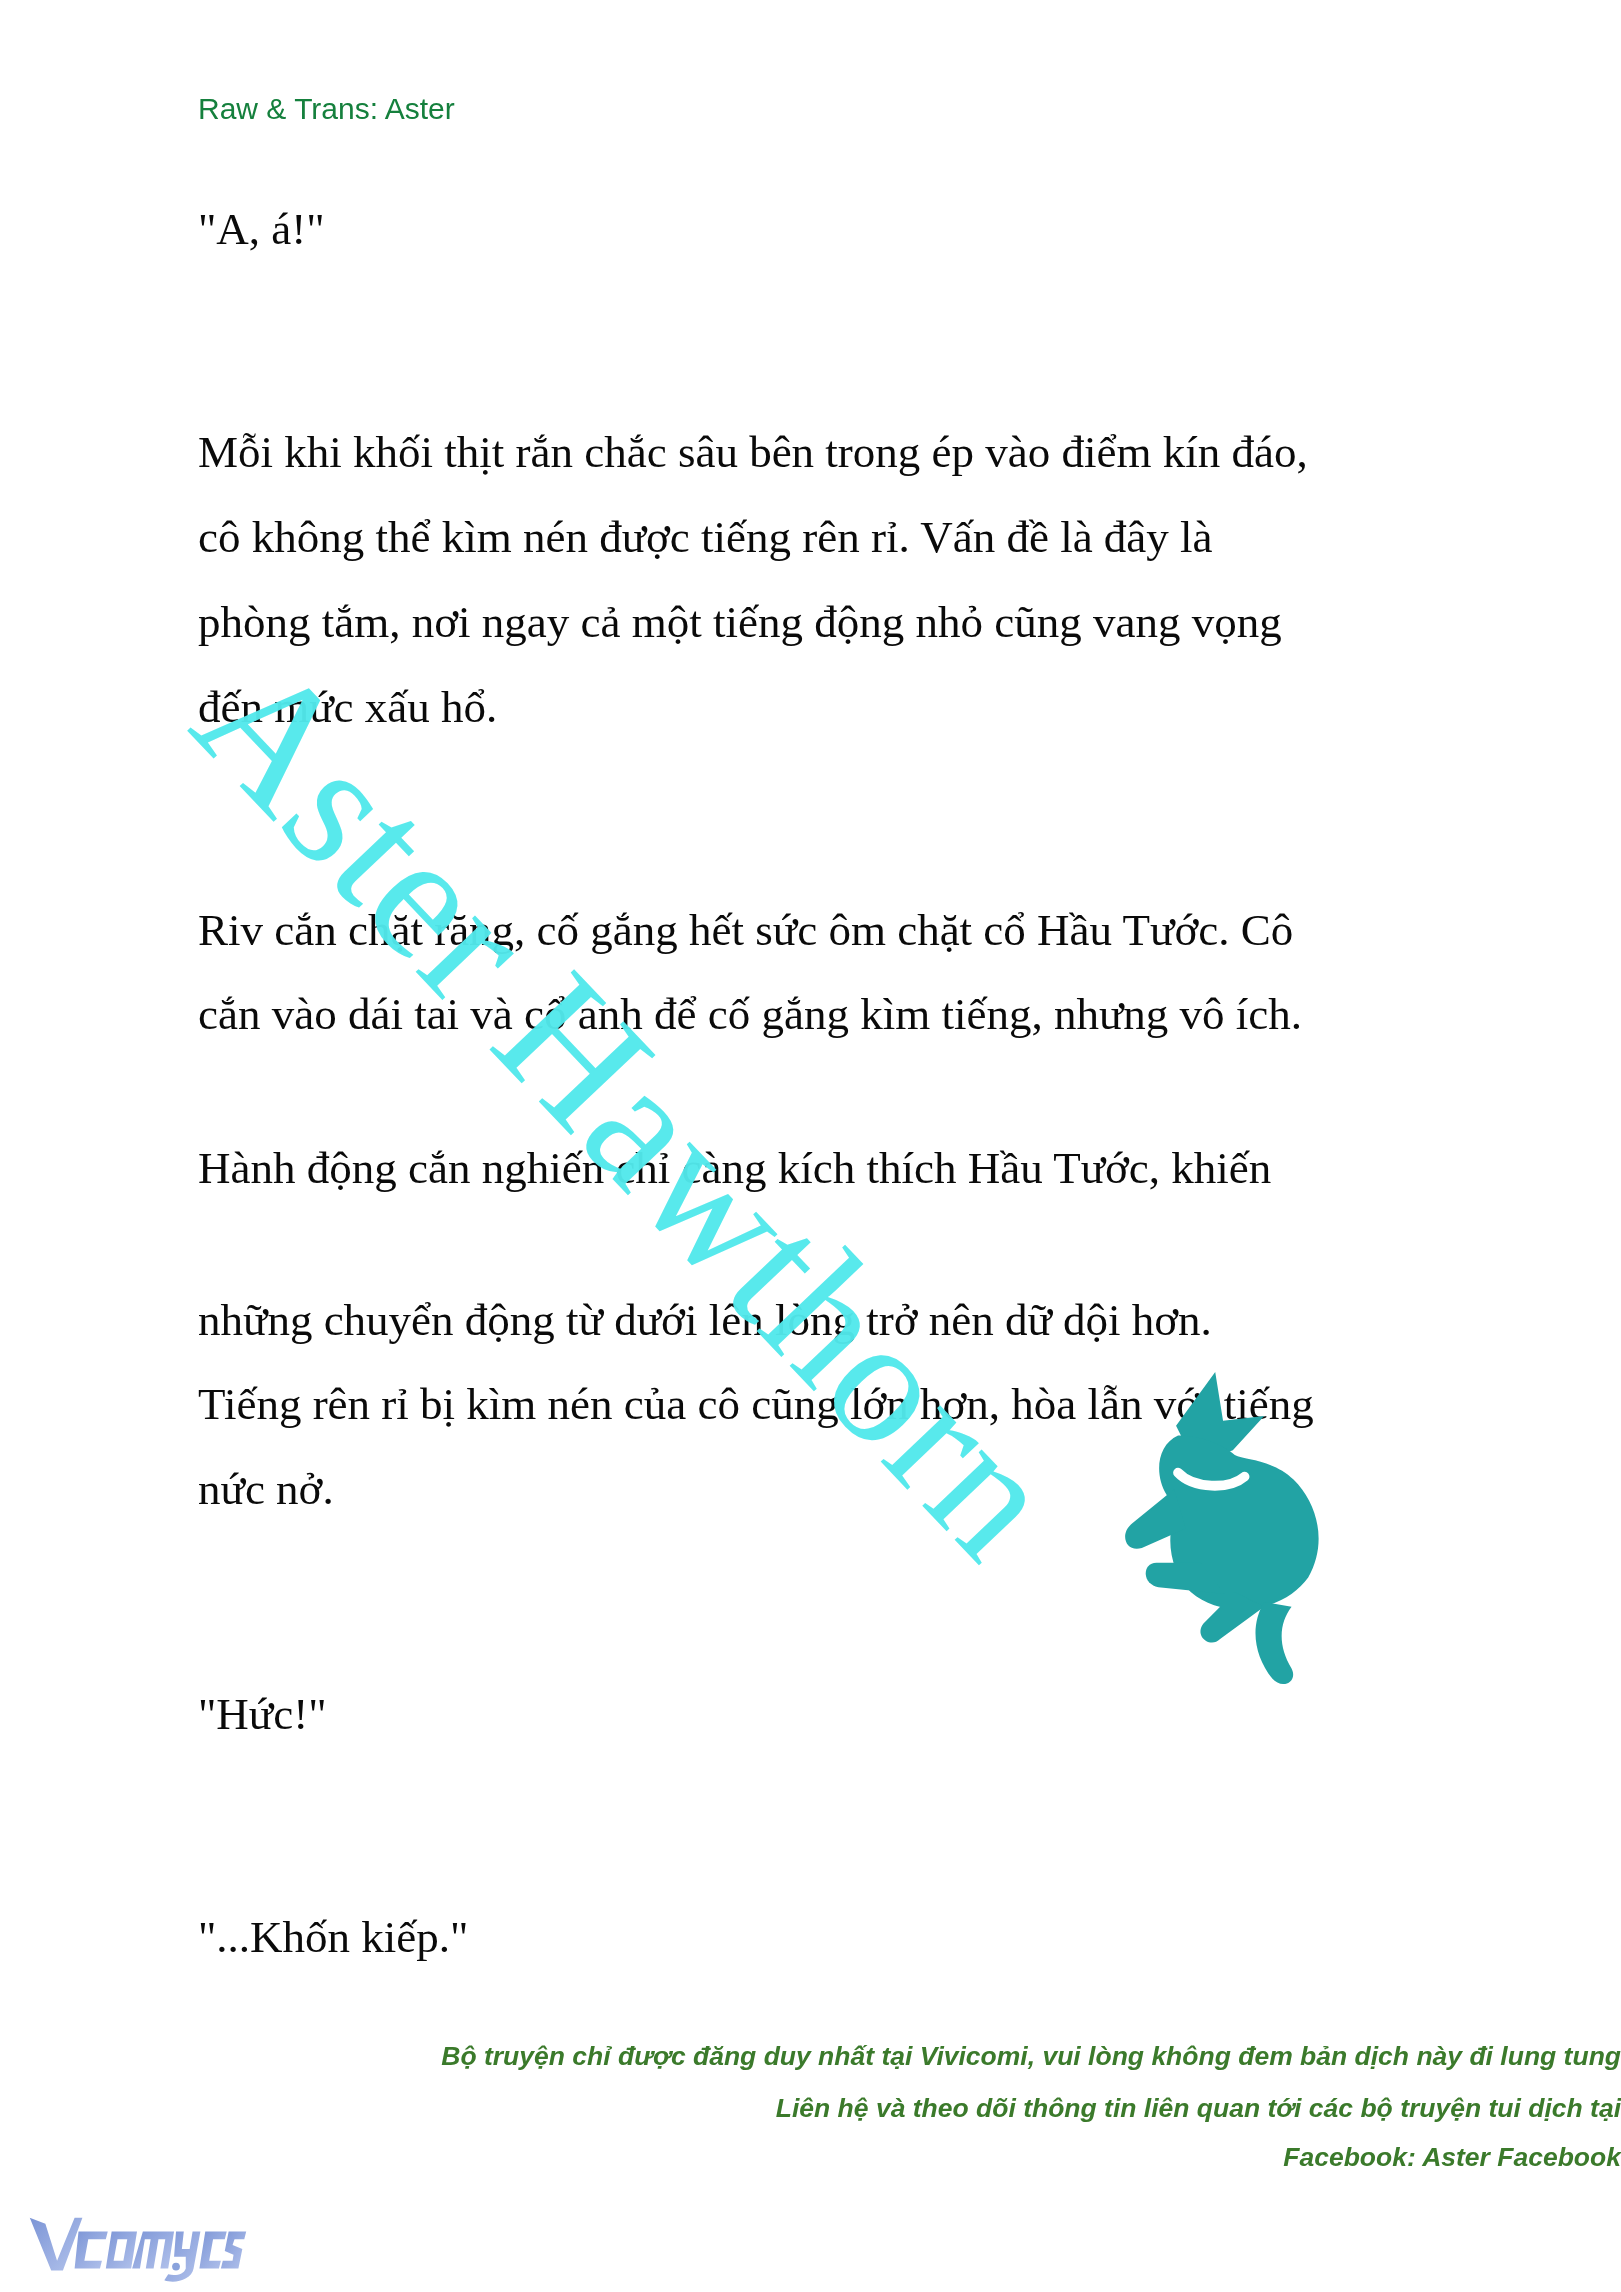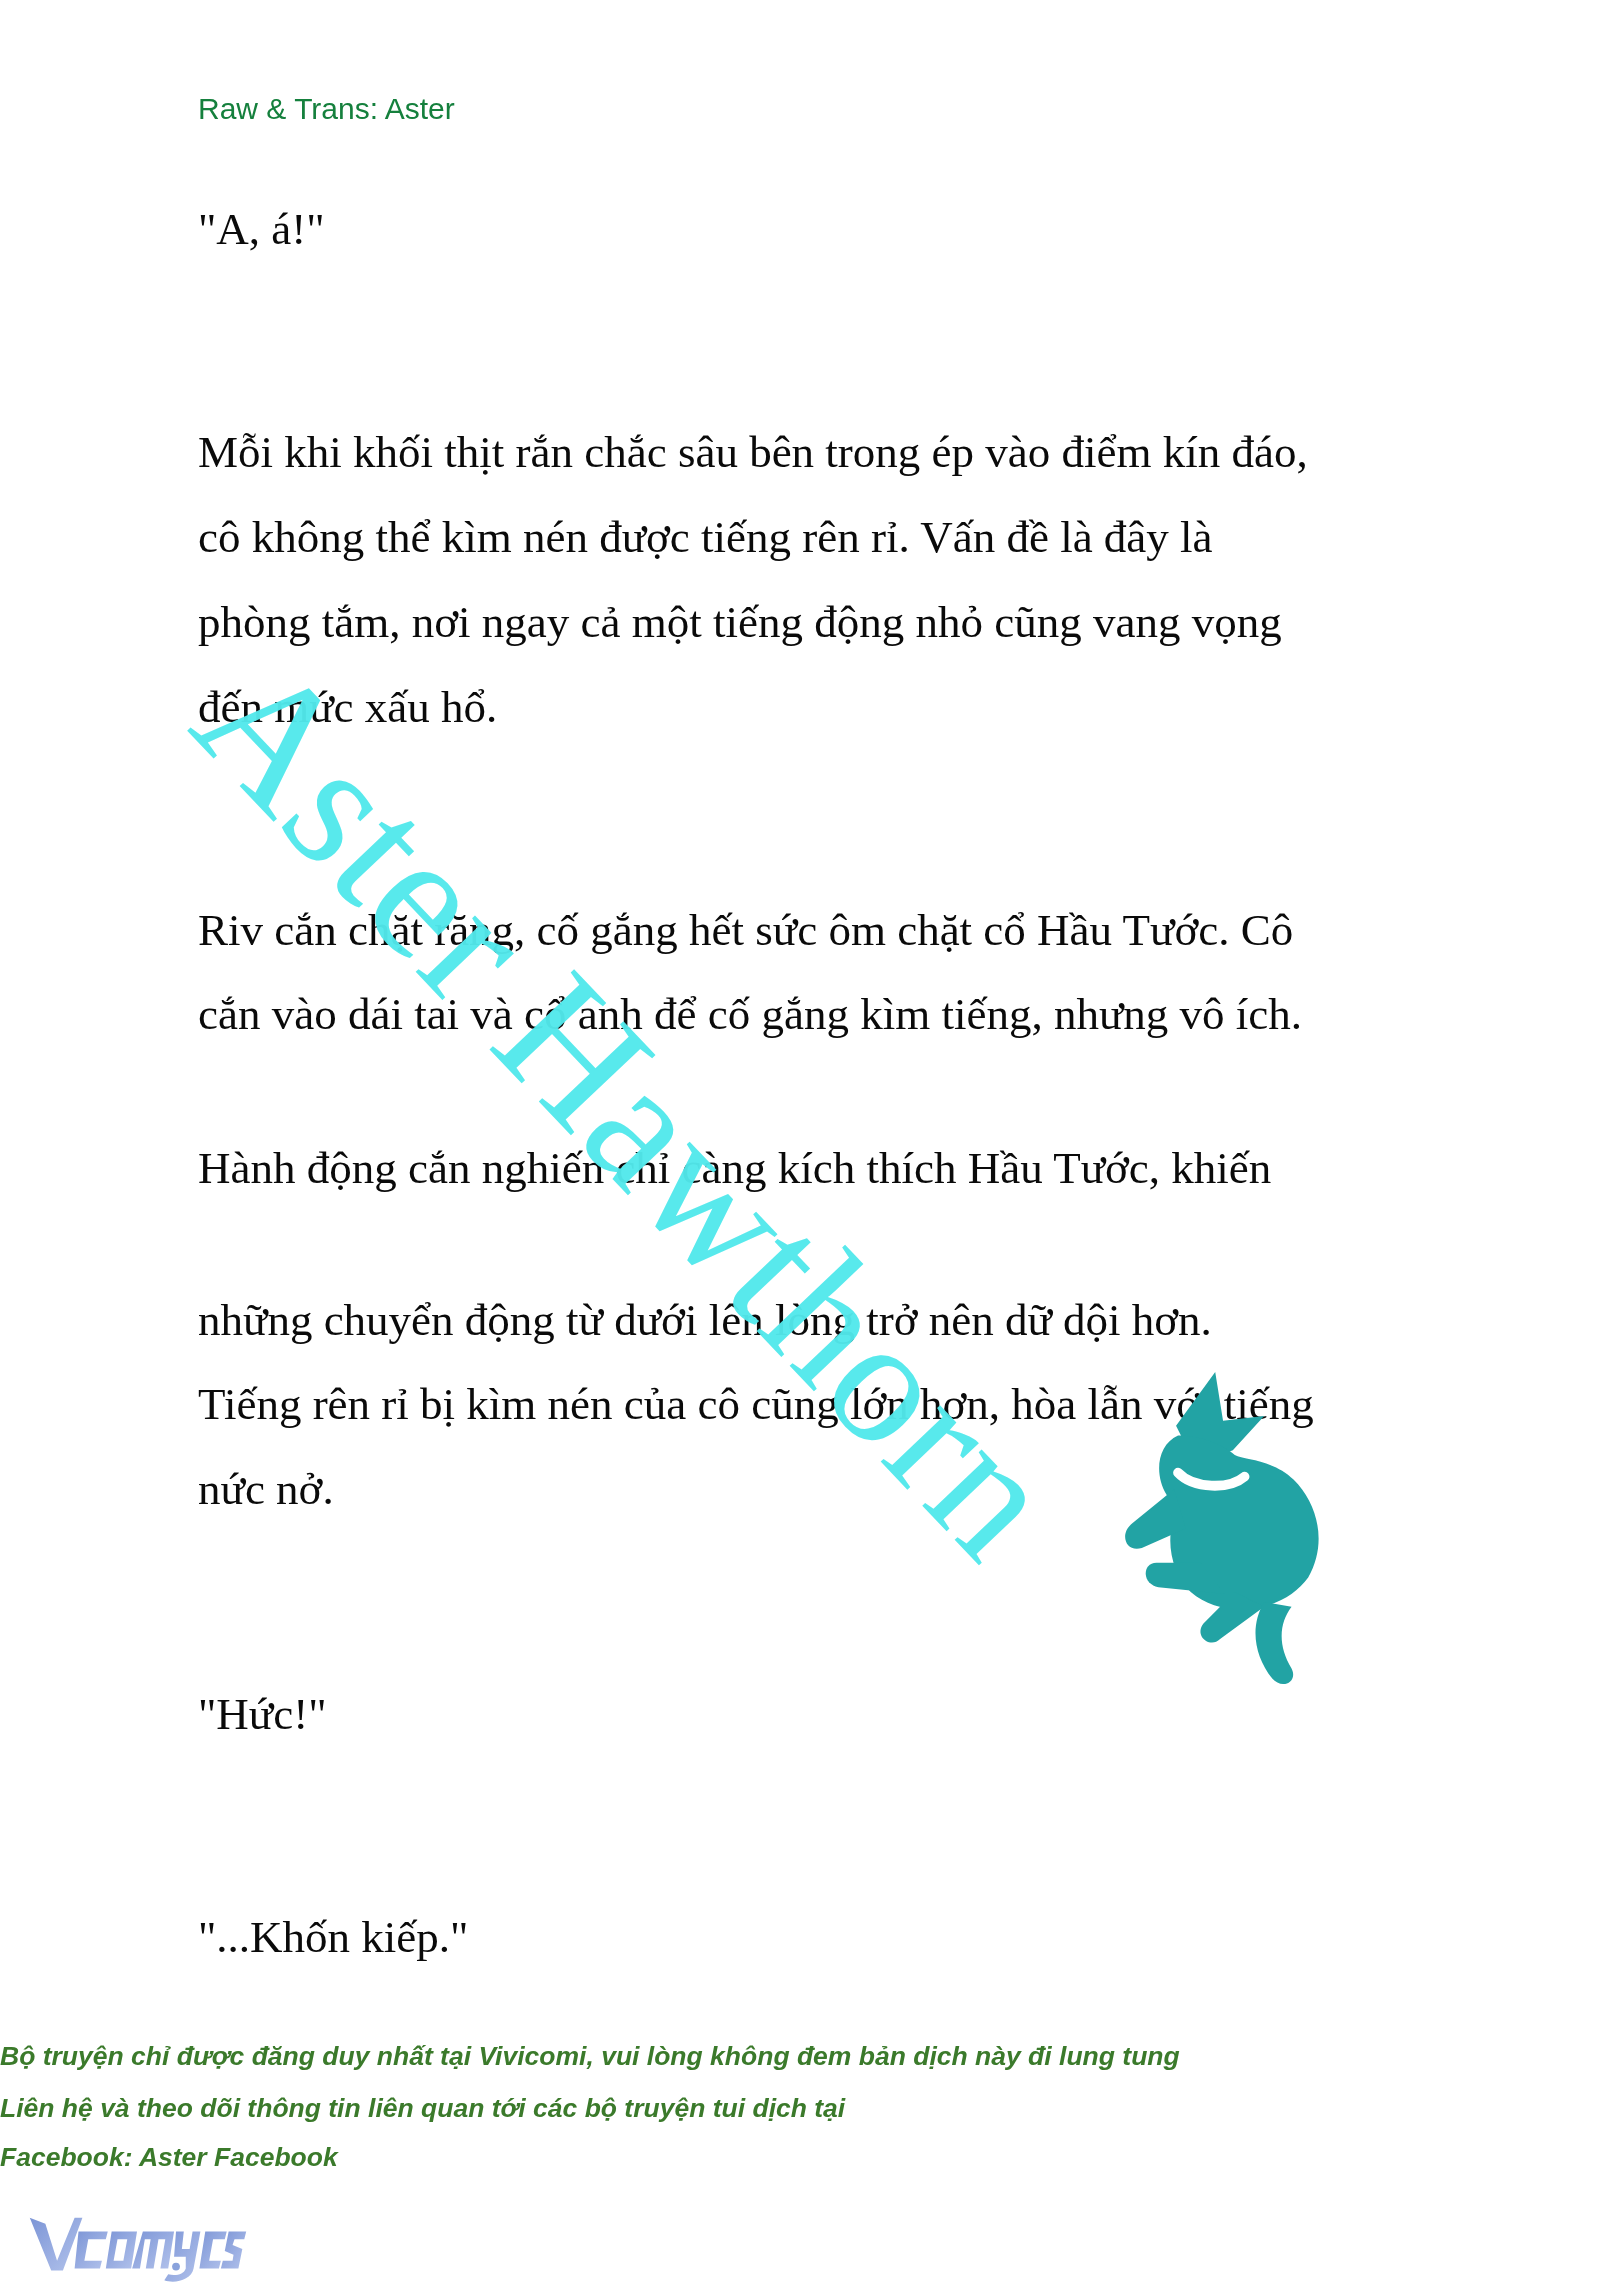--- a/index.html
+++ b/index.html
@@ -63,21 +63,21 @@
       position: absolute;
       left: 1117px;
       top: 1367px;
       width: 216px;
       height: 323px;
     }
     .footer-line {
       position: absolute;
       left: 0;
       width: 1621px;
-      text-align: left;
+      text-align: right;
       font-family: "Liberation Sans", sans-serif;
       font-style: italic;
       font-weight: bold;
       font-size: 26.5px;
       color: #3b7a2b;
       line-height: 1;
       white-space: nowrap;
     }
     .logo {
       position: absolute;

